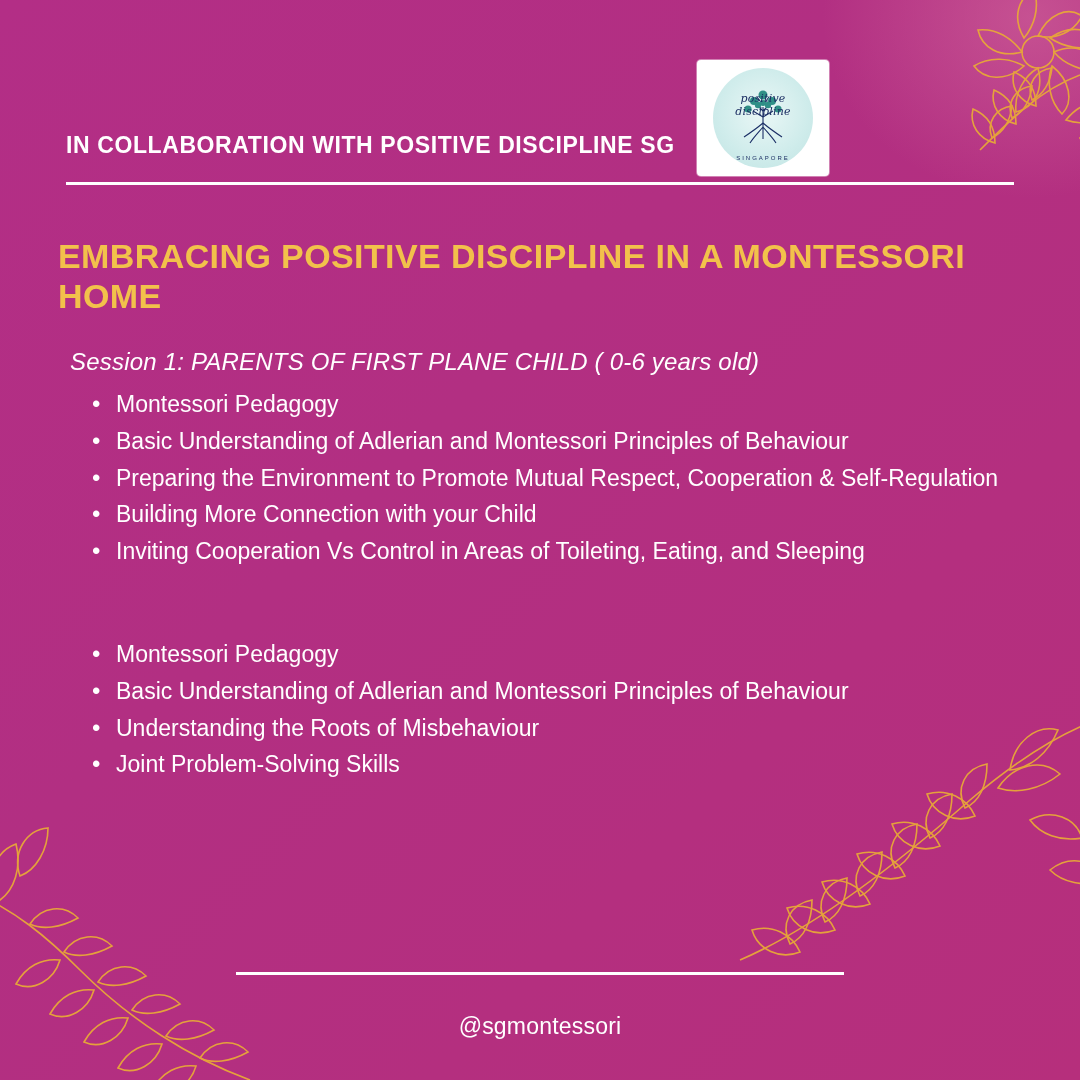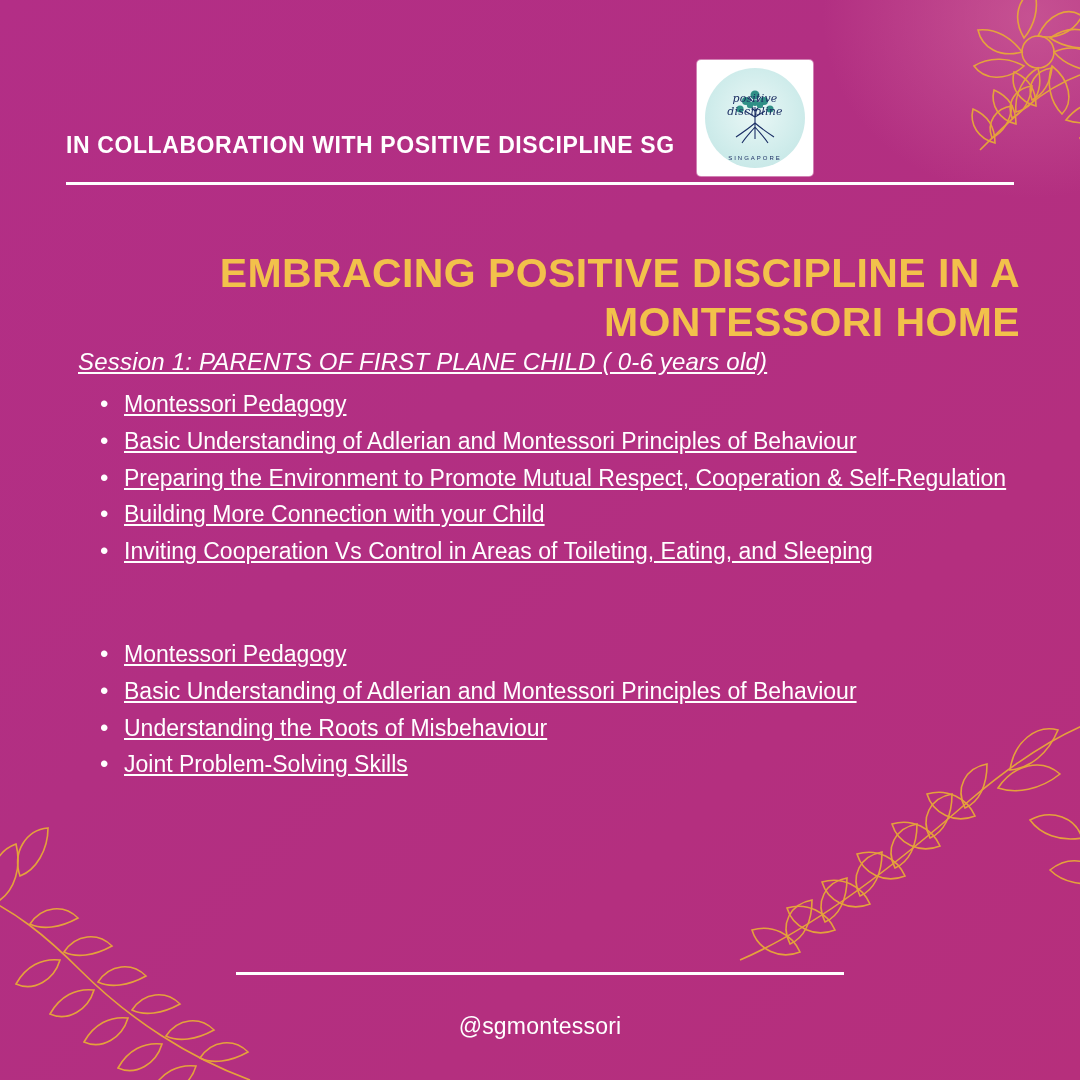--- a/index.html
+++ b/index.html
@@ -56,21 +56,21 @@
     color: #ffffff;
     font-size: 23px;
     font-weight: bold;
     letter-spacing: 0.6px;
     white-space: nowrap;
   }
   .logo-box {
     position: absolute;
     top: 0;
     left: 631px;
-    width: 116px;
+    width: 132px;
     height: 116px;
     background: #ffffff;
     border-radius: 4px;
     display: flex;
     align-items: center;
     justify-content: center;
     box-shadow: 0 0 0 1px rgba(255,255,255,0.4);
   }
   .logo-inner {
     width: 100px;
@@ -110,38 +110,36 @@
     left: 0;
     right: 0;
     top: 122px;
     height: 3px;
     background: #ffffff;
   }
 
   
   .title {
     position: absolute;
-    top: 222px;
+    top: 213px;
     left: 58px;
     right: 60px;
     color: #f2c14b;
-    font-size: 41px;
+    font-size: 34px;
     font-weight: bold;
     line-height: 1.18;
     letter-spacing: 0.4px;
-    text-align: right;
   }
 
   
   .session {
     position: absolute;
-    left: 78px;
-    right: 0;
-    color: #ffffff;
-    text-decoration: underline;
+    left: 70px;
+    right: 0;
+    color: #ffffff;
   }
   #session-1 { top: 348px; }
   #session-2 { top: 636px; }
 
   .session-heading {
     font-style: italic;
     font-size: 24px;
     color: #ffffff;
     margin: 0 0 10px 0;
     letter-spacing: 0.2px;

